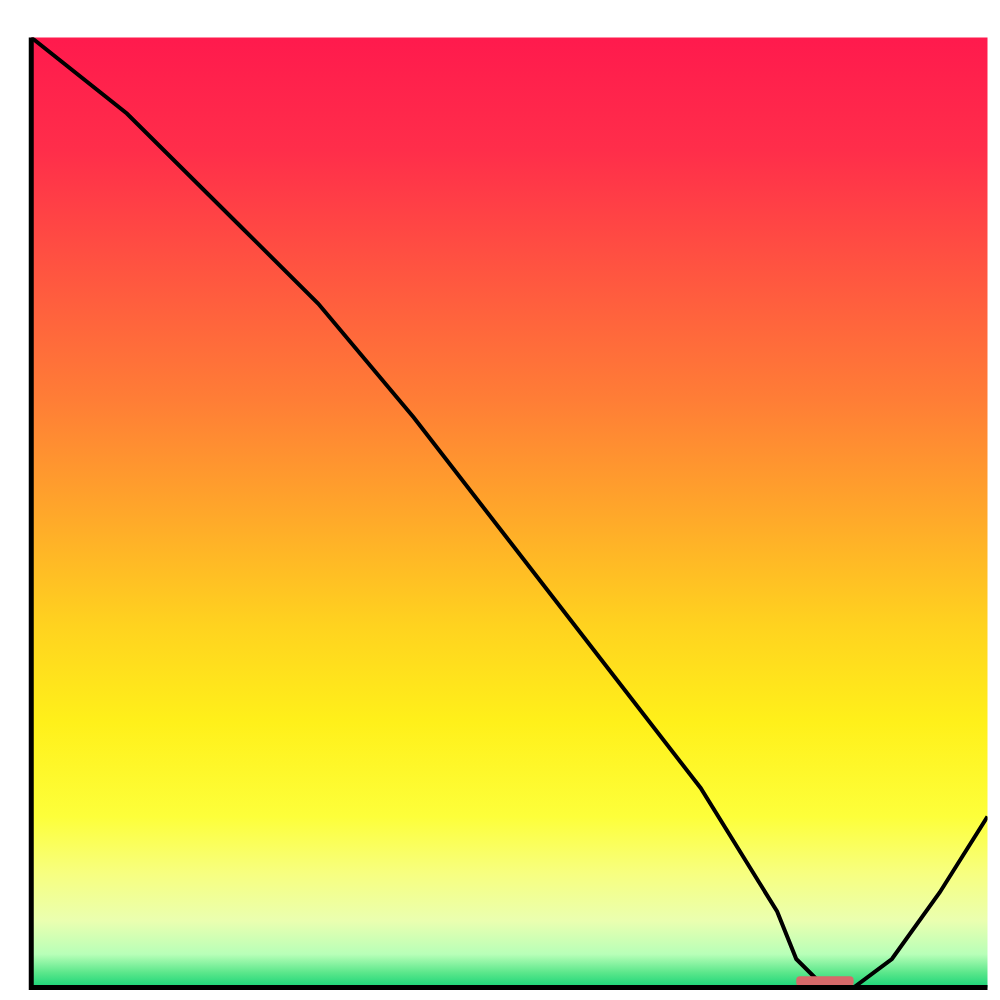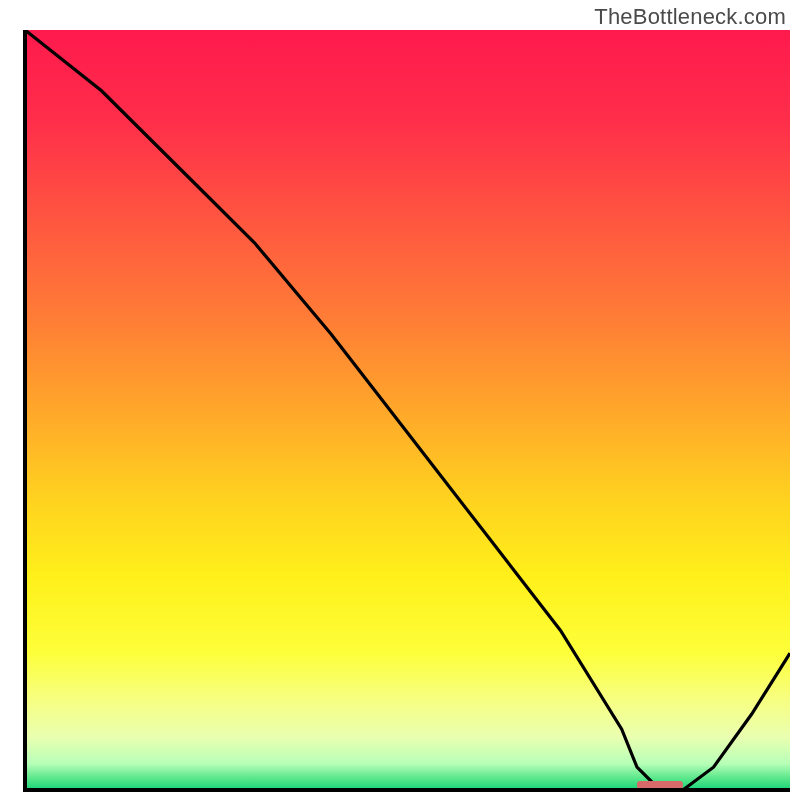--- a/index.html
+++ b/index.html
@@ -28,21 +28,20 @@
   }
   svg {
     display: block;
   }
 </style>
 </head>
 <body>
 
 <div class="container">
 
-  <div class="watermark">TheBottleneck.com</div>
 
   <svg id="chart-svg" width="800" height="800" viewBox="0 0 800 800">
     <defs>
       <linearGradient id="bg-grad" x1="0" y1="0" x2="0" y2="1">
           <stop offset="0%" stop-color="#ff1a4d"></stop>
           <stop offset="12%" stop-color="#ff2e4a"></stop>
           <stop offset="25%" stop-color="#ff5640"></stop>
           <stop offset="38%" stop-color="#ff7d36"></stop>
           <stop offset="50%" stop-color="#ffa72a"></stop>
           <stop offset="62%" stop-color="#ffd31f"></stop>

